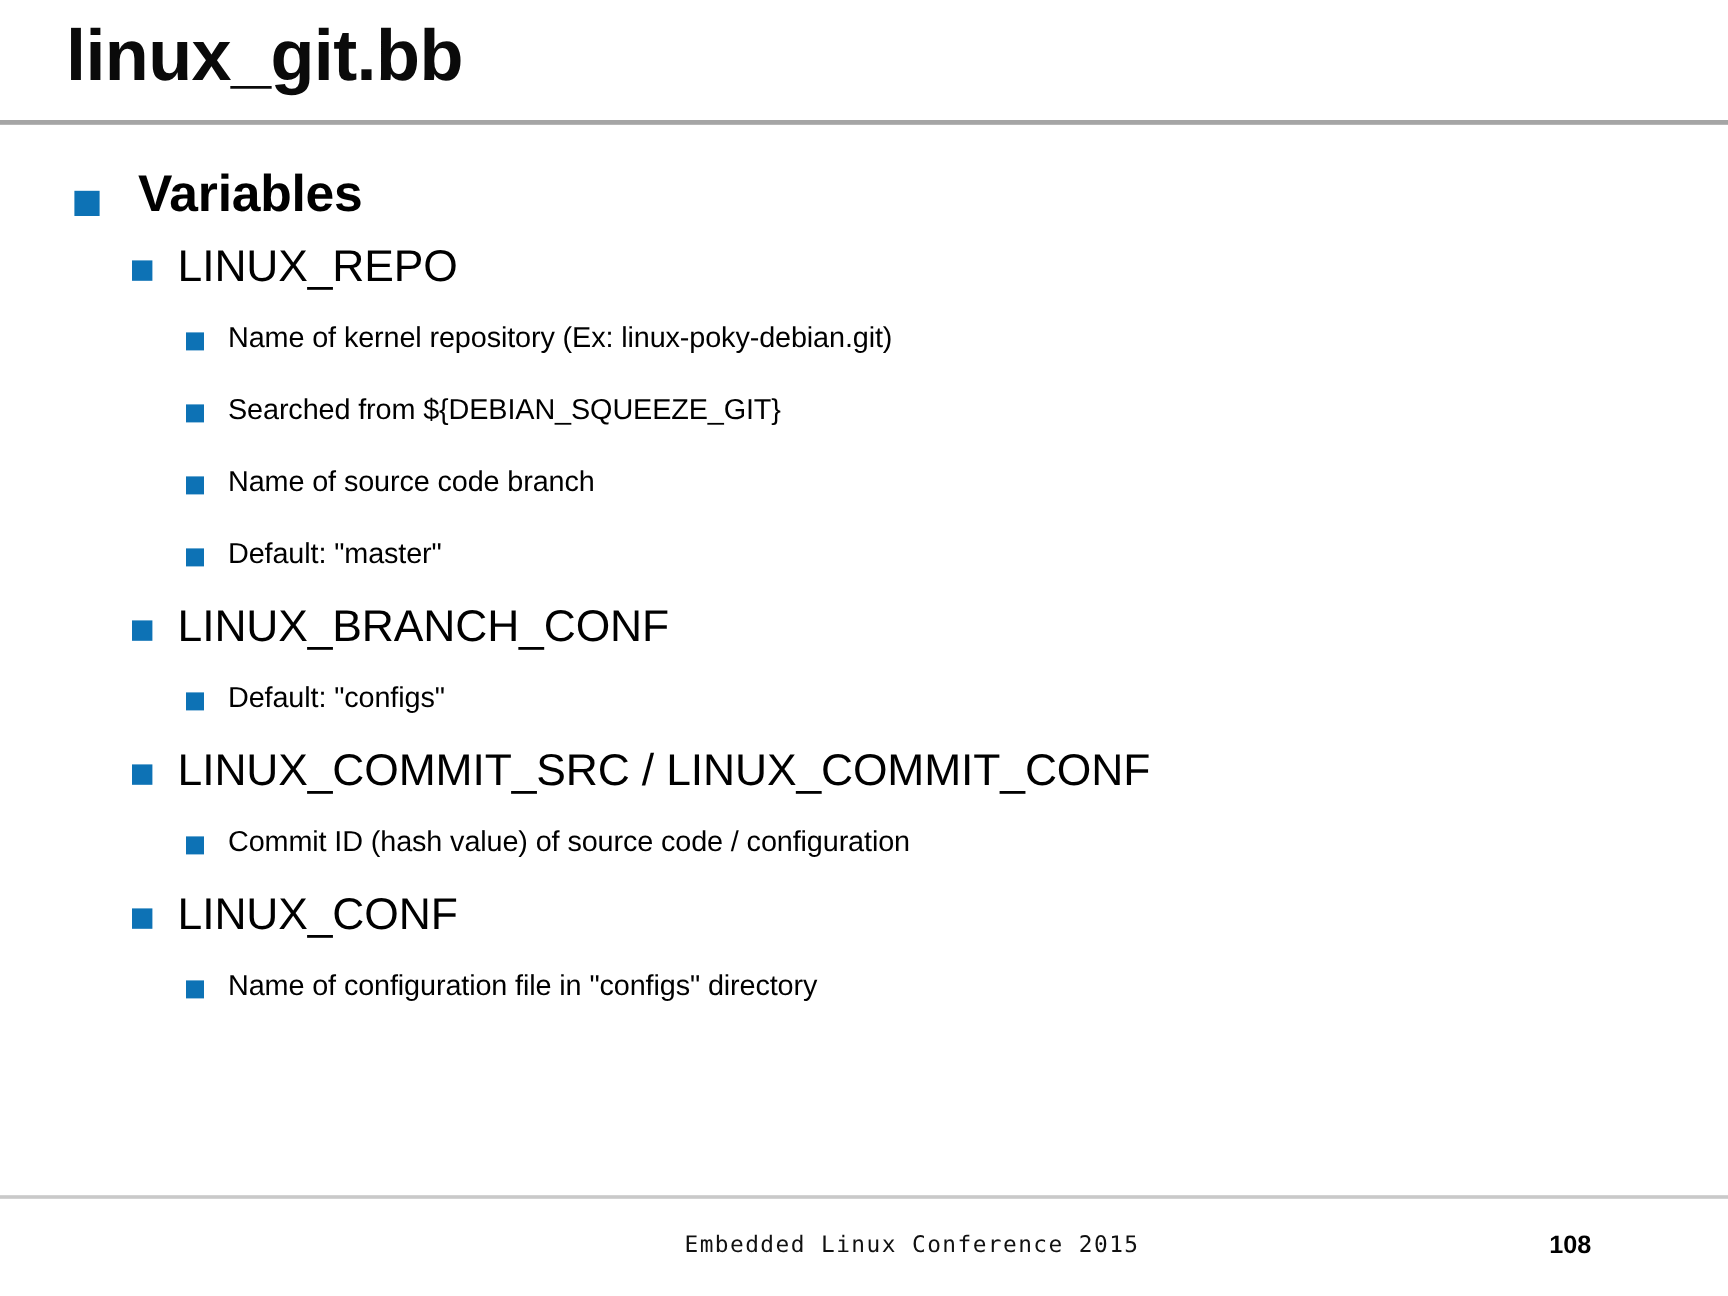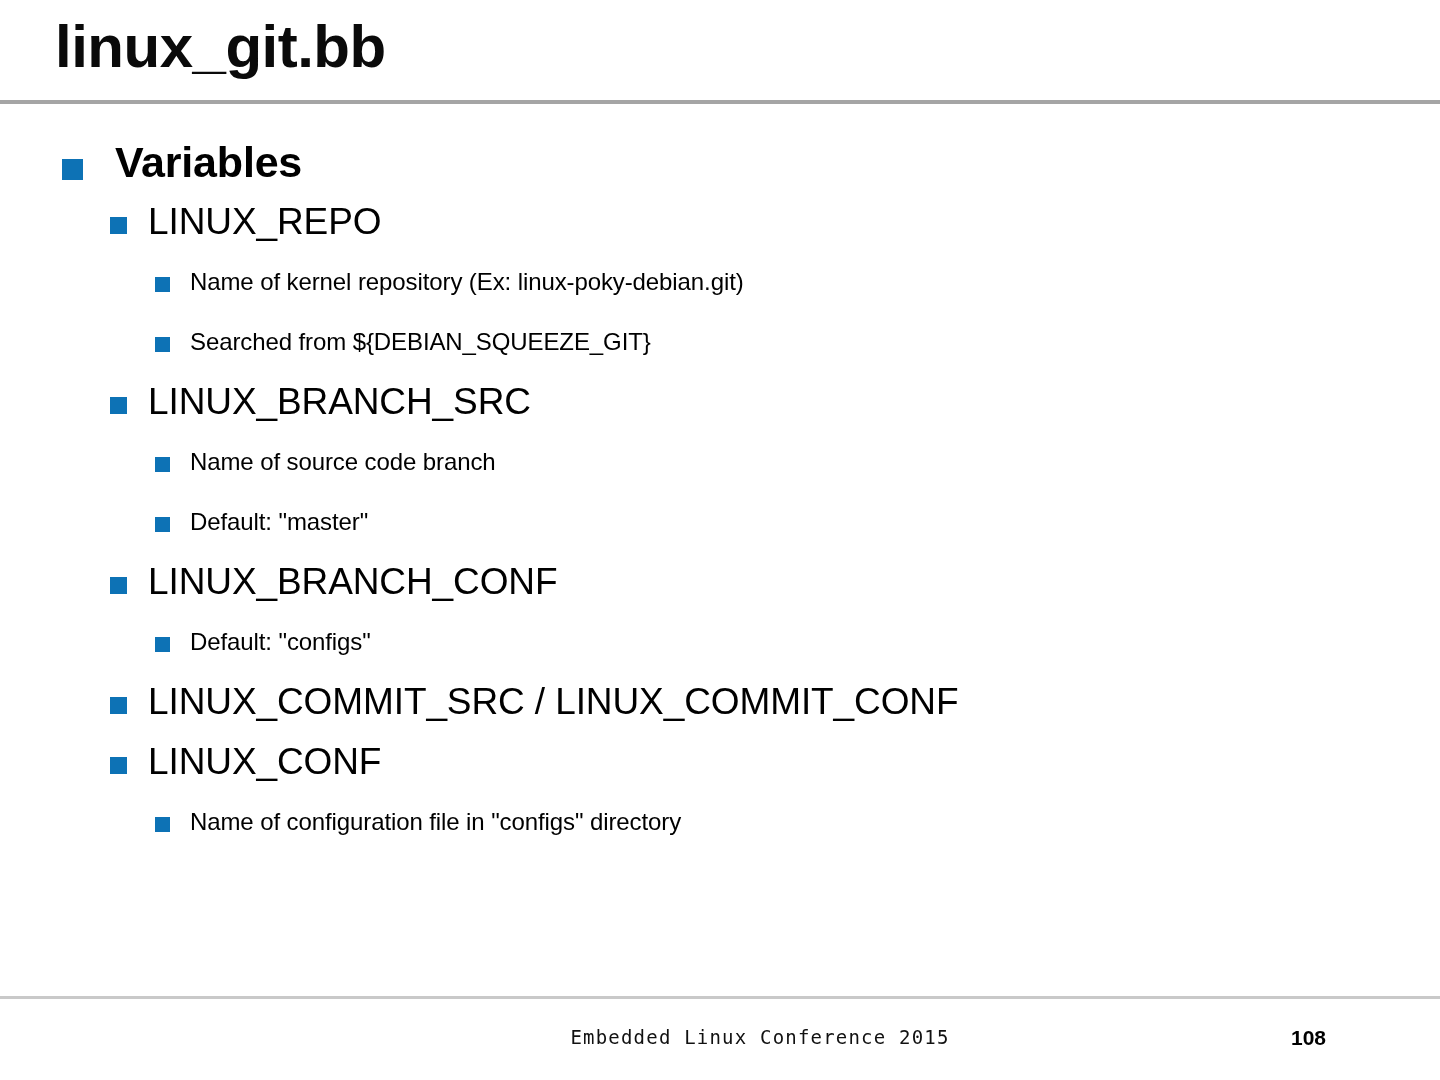--- a/index.html
+++ b/index.html
@@ -170,44 +170,44 @@
         <span class="bullet-text">LINUX_REPO</span>
       </div>
       <div class="bullet-row lvl3">
         <span class="bullet-marker"></span>
         <span class="bullet-text">Name of kernel repository (Ex: linux-poky-debian.git)</span>
       </div>
       <div class="bullet-row lvl3">
         <span class="bullet-marker"></span>
         <span class="bullet-text">Searched from ${DEBIAN_SQUEEZE_GIT}</span>
       </div>
-      <div class="bullet-row lvl2">
-        <span class="bullet-marker"></span>
-        <span class="bullet-text">LINUX_BRANCH_SRC</span>
-      </div>
       <div class="bullet-row lvl3">
         <span class="bullet-marker"></span>
         <span class="bullet-text">Name of source code branch</span>
       </div>
       <div class="bullet-row lvl3">
         <span class="bullet-marker"></span>
         <span class="bullet-text">Default: "master"</span>
       </div>
       <div class="bullet-row lvl2">
         <span class="bullet-marker"></span>
         <span class="bullet-text">LINUX_BRANCH_CONF</span>
       </div>
       <div class="bullet-row lvl3">
         <span class="bullet-marker"></span>
         <span class="bullet-text">Default: "configs"</span>
       </div>
       <div class="bullet-row lvl2">
         <span class="bullet-marker"></span>
         <span class="bullet-text">LINUX_COMMIT_SRC / LINUX_COMMIT_CONF</span>
       </div>
+      <div class="bullet-row lvl3">
+        <span class="bullet-marker"></span>
+        <span class="bullet-text">Commit ID (hash value) of source code / configuration</span>
+      </div>
       <div class="bullet-row lvl2">
         <span class="bullet-marker"></span>
         <span class="bullet-text">LINUX_CONF</span>
       </div>
       <div class="bullet-row lvl3">
         <span class="bullet-marker"></span>
         <span class="bullet-text">Name of configuration file in "configs" directory</span>
       </div>
     </div>
 

